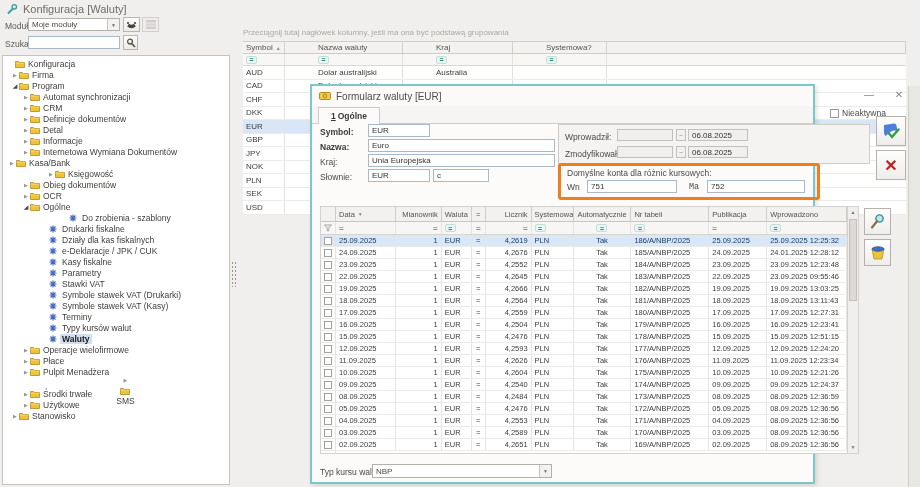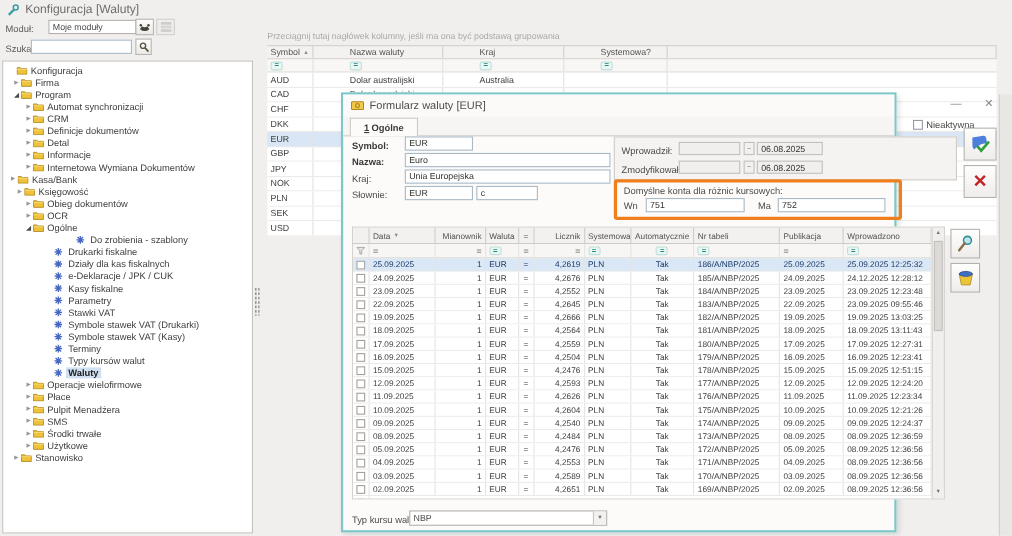--- a/index.html
+++ b/index.html
@@ -129,21 +129,21 @@
   <span>
     <svg width="12" height="12" viewBox="0 0 12 12">
       <path d="M2,10.5 L7,5.5" stroke="#3c9fa1" stroke-width="2" fill="none"></path>
       <circle cx="8.3" cy="3.8" r="2.2" fill="none" stroke="#3c9fa1" stroke-width="1.4"></circle>
     </svg>
   </span>
   <span>Konfiguracja [Waluty]</span>
 </div>
 
 <div class="abs fld-label" style="left:5px; top:21px;">Moduł:</div>
-<div class="abs combo" style="left:44px; top:18px; width:92px;">
+<div class="abs combo" style="left:28px; top:18px; width:92px;">
   <span class="cval">Moje moduły</span>
   <span class="carr">▼</span>
 </div>
 <div class="abs tbtn" style="left:123px; top:17px; width:17px; height:15px;">
   <span>
     <svg width="11" height="10" viewBox="0 0 11 10">
       <path d="M1.2,6.5 Q5.5,10 9.8,6.5 L8,3.8 Q5.5,5.6 3,3.8 Z" fill="#45443c"></path>
       <circle cx="2" cy="3" r="1.1" fill="#45443c"></circle>
         <circle cx="9" cy="3" r="1.1" fill="#45443c"></circle>
     </svg>
@@ -265,21 +265,21 @@
       <div class="trow" style="padding-left: 5px;">
         <span class="arr col">▶</span>
         <span class="ticon">
           <svg width="10" height="8" viewBox="0 0 10 8">
             <path d="M0.5,1.5 L3.5,1.5 L4.5,2.5 L9.5,2.5 L9.5,7.5 L0.5,7.5 Z" fill="#f0c23a" stroke="#b08a20" stroke-width="0.8"></path>
             <path d="M0.5,3.2 L9.5,3.2" stroke="#f8dc7a" stroke-width="0.8"></path>
           </svg>
         </span>
         <span class="tlabel">Kasa/Bank</span>
       </div>
-      <div class="trow" style="padding-left: 11px;">
+      <div class="trow" style="padding-left: 11px; margin-left: 33px;">
         <span class="arr col">▶</span>
         <span class="ticon">
           <svg width="10" height="8" viewBox="0 0 10 8">
             <path d="M0.5,1.5 L3.5,1.5 L4.5,2.5 L9.5,2.5 L9.5,7.5 L0.5,7.5 Z" fill="#f0c23a" stroke="#b08a20" stroke-width="0.8"></path>
             <path d="M0.5,3.2 L9.5,3.2" stroke="#f8dc7a" stroke-width="0.8"></path>
           </svg>
         </span>
         <span class="tlabel">Księgowość</span>
       </div>
       <div class="trow" style="padding-left: 19px;">
@@ -443,21 +443,21 @@
       <div class="trow" style="padding-left: 19px;">
         <span class="arr col">▶</span>
         <span class="ticon">
           <svg width="10" height="8" viewBox="0 0 10 8">
             <path d="M0.5,1.5 L3.5,1.5 L4.5,2.5 L9.5,2.5 L9.5,7.5 L0.5,7.5 Z" fill="#f0c23a" stroke="#b08a20" stroke-width="0.8"></path>
             <path d="M0.5,3.2 L9.5,3.2" stroke="#f8dc7a" stroke-width="0.8"></path>
           </svg>
         </span>
         <span class="tlabel">Pulpit Menadżera</span>
       </div>
-      <div class="trow" style="padding-left: 19px;">
+      <div class="trow" style="padding-left: 19px; flex-direction: column;">
         <span class="arr col">▶</span>
         <span class="ticon">
           <svg width="10" height="8" viewBox="0 0 10 8">
             <path d="M0.5,1.5 L3.5,1.5 L4.5,2.5 L9.5,2.5 L9.5,7.5 L0.5,7.5 Z" fill="#f0c23a" stroke="#b08a20" stroke-width="0.8"></path>
             <path d="M0.5,3.2 L9.5,3.2" stroke="#f8dc7a" stroke-width="0.8"></path>
           </svg>
         </span>
         <span class="tlabel">SMS</span>
       </div>
       <div class="trow" style="padding-left: 19px;">
@@ -655,21 +655,21 @@
     <div class="abs flabel" style="left:6px; top:24px;">Zmodyfikował:</div>
     <div class="abs finput gray" style="left:58px; top:21px; width:56px; height:12px;"></div>
     <div class="abs sepbox" style="left:117px; top:21px; width:10px;">–</div>
     <div class="abs finput gray" style="left:129px; top:21px; width:60px; height:12px;">06.08.2025</div>
   </div>
 
   <div class="abs orange-box" style="left:246px; top:77px; width:262px; height:37px;">
     <div class="abs flabel" style="left:6px; top:2px;">Domyślne konta dla różnic kursowych:</div>
     <div class="abs flabel" style="left:6px; top:16px;">Wn</div>
     <div class="abs finput" style="left:26px; top:14px; width:90px;">751</div>
-    <div class="abs flabel" style="left:128px; top:16px;">Ma</div>
+    <div class="abs flabel" style="left:128px; top:16px;font-family:Liberation Mono, monospace;">Ma</div>
     <div class="abs finput" style="left:146px; top:14px; width:98px;">752</div>
   </div>
 
   <div class="abs icon-btn" style="left:564px; top:30px; width:30px; height:30px;">
     <span>
       <svg width="20" height="20" viewBox="0 0 20 20">
         <path d="M3,4 L13,2.5 Q15,2.2 15.5,4.5 L16.5,10 Q12,8.5 8,12 L4.5,15 Q2.5,13 3,10 Z" fill="#3a72d8" opacity="0.9"></path>
         <path d="M8,12.5 L11,16 L17.5,8.5" fill="none" stroke="#2fa03a" stroke-width="2.4" stroke-linecap="round"></path>
       </svg>
     </span>
@@ -771,21 +771,21 @@
         </div>
         <div class="rcell r1">24.09.2025</div>
         <div class="rcell r2">1</div>
         <div class="rcell r3">EUR</div>
         <div class="rcell r4">=</div>
         <div class="rcell r5">4,2676</div>
         <div class="rcell r6">PLN</div>
         <div class="rcell r7">Tak</div>
         <div class="rcell r8">185/A/NBP/2025</div>
         <div class="rcell r9">24.09.2025</div>
-        <div class="rcell r10">24.12.2025 12:28:12</div>
+        <div class="rcell r10">24.01.2025 12:28:12</div>
       </div>
       <div class="rrow">
         <div class="rcell r0">
           <span class="cb"></span>
         </div>
         <div class="rcell r1">23.09.2025</div>
         <div class="rcell r2">1</div>
         <div class="rcell r3">EUR</div>
         <div class="rcell r4">=</div>
         <div class="rcell r5">4,2552</div>

